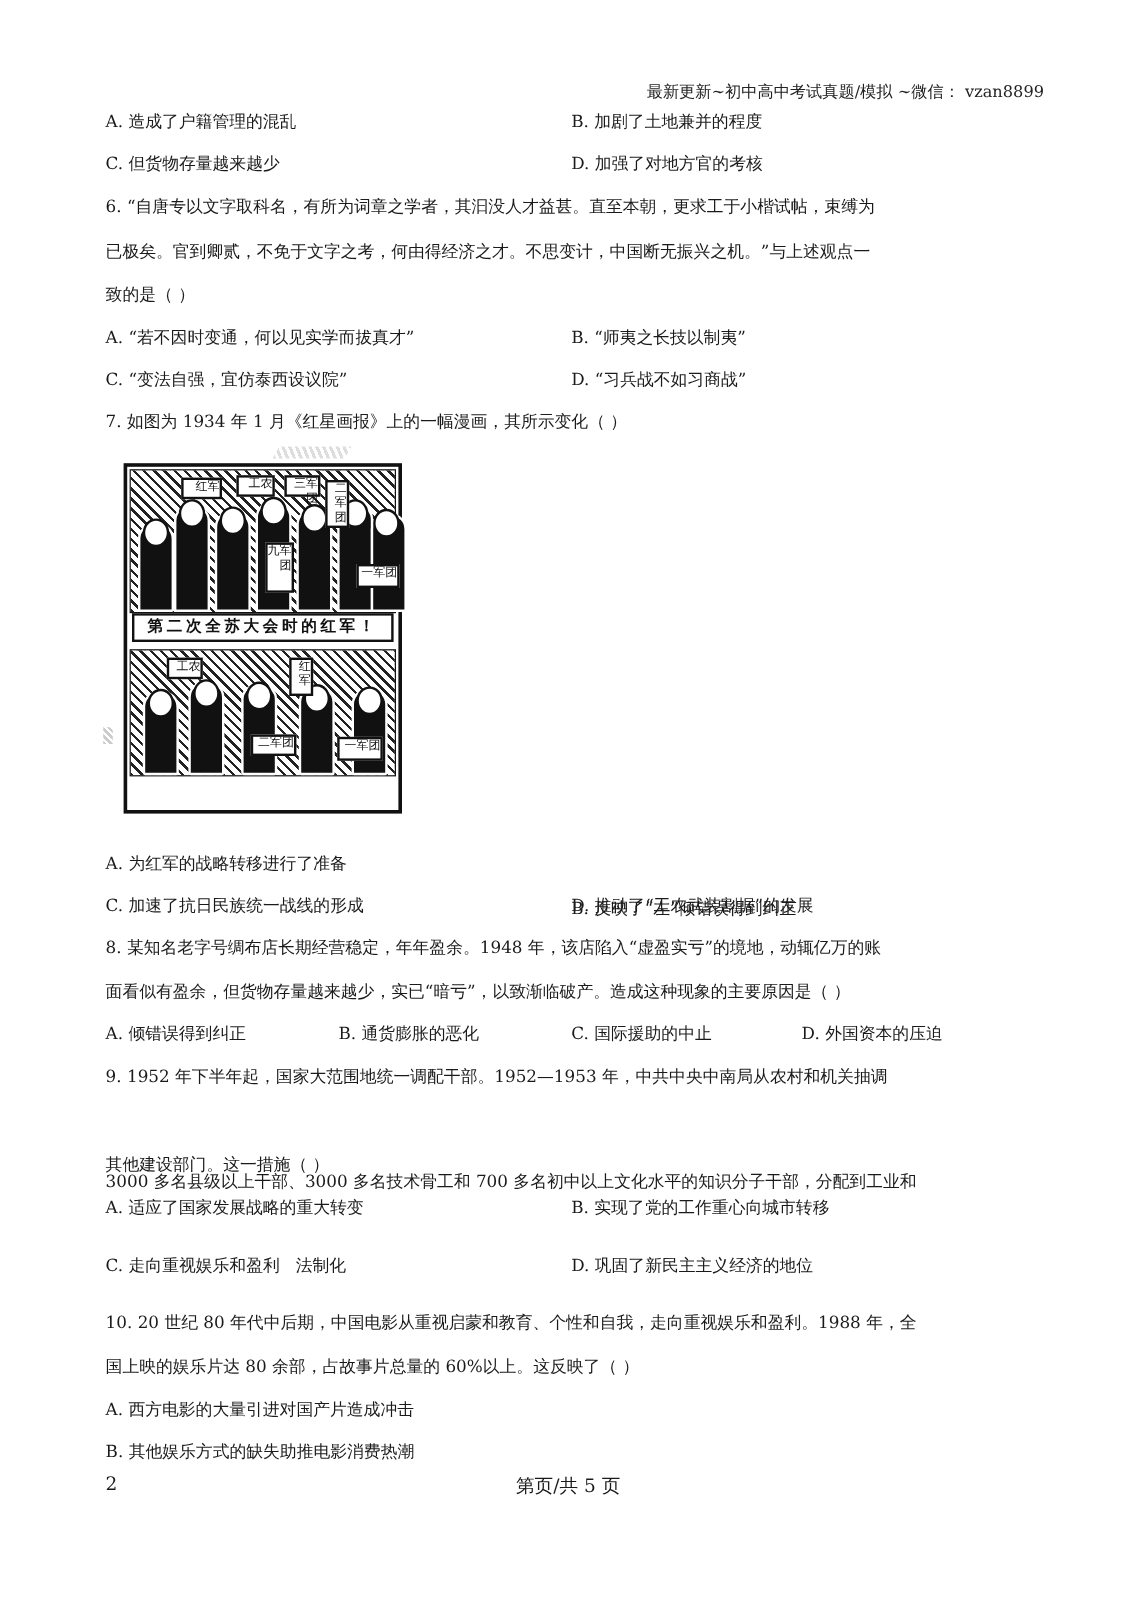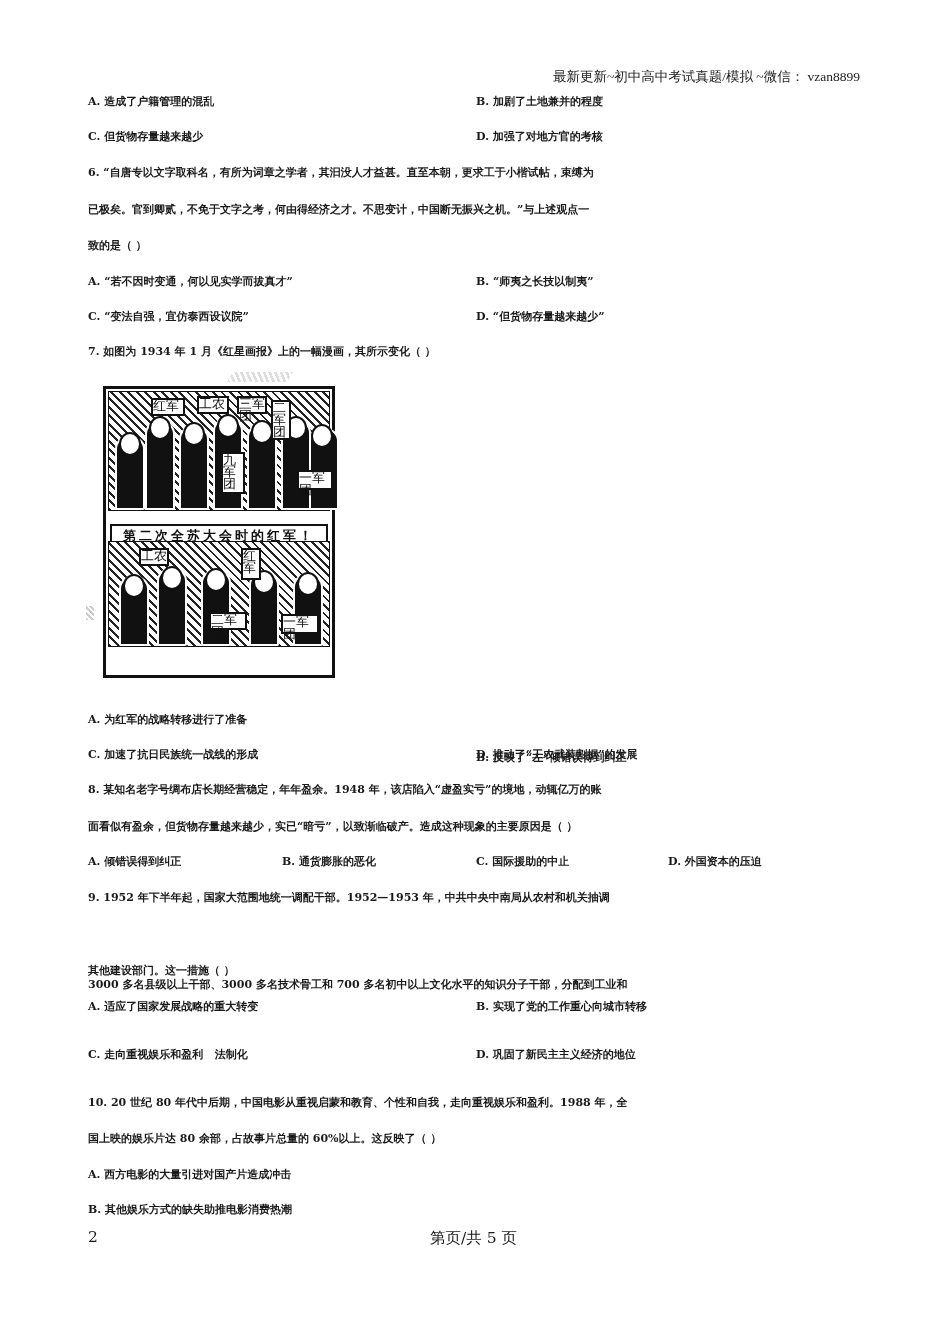--- a/index.html
+++ b/index.html
@@ -2,22 +2,22 @@
 <html><head>
   <meta charset="utf-8">
   <style>
     html, body { margin: 0; padding: 0; background: #ffffff; }
     body {
       width: 950px; height: 1344px; position: relative; overflow: hidden;
       font-family: "DejaVu Serif", "Liberation Serif", serif;
       color: #1a1a1a; font-size: 15.5px;
     }
     .abs { position: absolute; white-space: nowrap; }
-    .header-note { right: 90px; top: 68px; font-size: 13.5px; color: #222; font-family: Liberation Serif, serif; }
-    .line { left: 88px; font-size: 11px; line-height: 20px; font-weight: bold; }
+    .header-note { right: 80px; top: 68px; font-size: 13.5px; color: #222; }
+    .line { left: 88px; font-size: 14px; line-height: 20px; }
     .col2 { left: 476px; }
     .comic {
       position: absolute; left: 103px; top: 386px; width: 232px; height: 292px;
       border: 3px solid #111; box-sizing: border-box; background: #fff;
     }
     .comic-top, .comic-bottom {
       position: absolute; left: 2px; right: 2px;
       background:
         repeating-linear-gradient(45deg, #222 0 2px, #fff 2px 6px),
         repeating-linear-gradient(-45deg, #444 0 1px, transparent 1px 5px);
@@ -29,29 +29,29 @@
     .fig {
       position: absolute; bottom: 0; width: 26px; border-radius: 13px 13px 2px 2px;
       background: #111; border: 2px solid #fff;
     }
     .head {
       position: absolute; width: 18px; height: 20px; border-radius: 50%;
       background: #fff; border: 2px solid #111;
     }
     .sign {
       position: absolute; background: #fff; border: 2px solid #111;
-      font-size: 13px; color: #111; text-align: left; line-height: 12px;
+      font-size: 10px; color: #111; text-align: right; line-height: 12px;
     }
     .caption {
       position: absolute; left: 4px; right: 4px; height: 24px;
       border: 2px solid #111; background: #fff; box-sizing: border-box;
       font-size: 13px; line-height: 20px; text-align: center; letter-spacing: 3px;
       font-family: "DejaVu Sans", sans-serif; font-weight: bold; color: #111;
     }
-    .caption-top { top: 135px; }
+    .caption-top { top: 122px; font-family: Liberation Mono, monospace; }
     .caption-bottom { top: 259px; }
     .fold { position: absolute; left: 230px; top: 372px; width: 60px; height: 10px;
       background: repeating-linear-gradient(45deg, #ddd 0 2px, #fff 2px 4px); transform: skewX(-30deg); }
     .fold2 { position: absolute; left: 86px; top: 606px; width: 8px; height: 14px;
       background: repeating-linear-gradient(45deg, #ccc 0 2px, #fff 2px 4px); }
     .footer-num { left: 88px; top: 1228px; font-size: 15.5px; }
     .footer-page { left: 430px; top: 1228px; font-size: 15.5px; text-align: center; }
   </style>
 </head>
 <body>
@@ -62,21 +62,21 @@
 <div class="abs line col2" style="top:92px">B. 加剧了土地兼并的程度</div>
 <div class="abs line" style="top:127px">C. 但货物存量越来越少</div>
 <div class="abs line col2" style="top:127px">D. 加强了对地方官的考核</div>
 
 <div class="abs line" style="top:163px">6. “自唐专以文字取科名，有所为词章之学者，其汩没人才益甚。直至本朝，更求工于小楷试帖，束缚为</div>
 <div class="abs line" style="top:200px">已极矣。官到卿贰，不免于文字之考，何由得经济之才。不思变计，中国断无振兴之机。”与上述观点一</div>
 <div class="abs line" style="top:236px">致的是（   ）</div>
 <div class="abs line" style="top:272px">A. “若不因时变通，何以见实学而拔真才”</div>
 <div class="abs line col2" style="top:272px">B. “师夷之长技以制夷”</div>
 <div class="abs line" style="top:307px">C. “变法自强，宜仿泰西设议院”</div>
-<div class="abs line col2" style="top:307px">D. “但货物存量越来越少”</div>
+<div class="abs line col2" style="top:307px">D. “习兵战不如习商战”</div>
 
 <div class="abs line" style="top:342px">7. 如图为 1934 年 1 月《红星画报》上的一幅漫画，其所示变化（   ）</div>
 
 <div class="fold"></div>
 <div class="fold2"></div>
 
 <div class="comic">
   <div class="comic-top">
     <div class="comic-figures">
       <div class="fig" style="left:6px;height:70px"></div>

